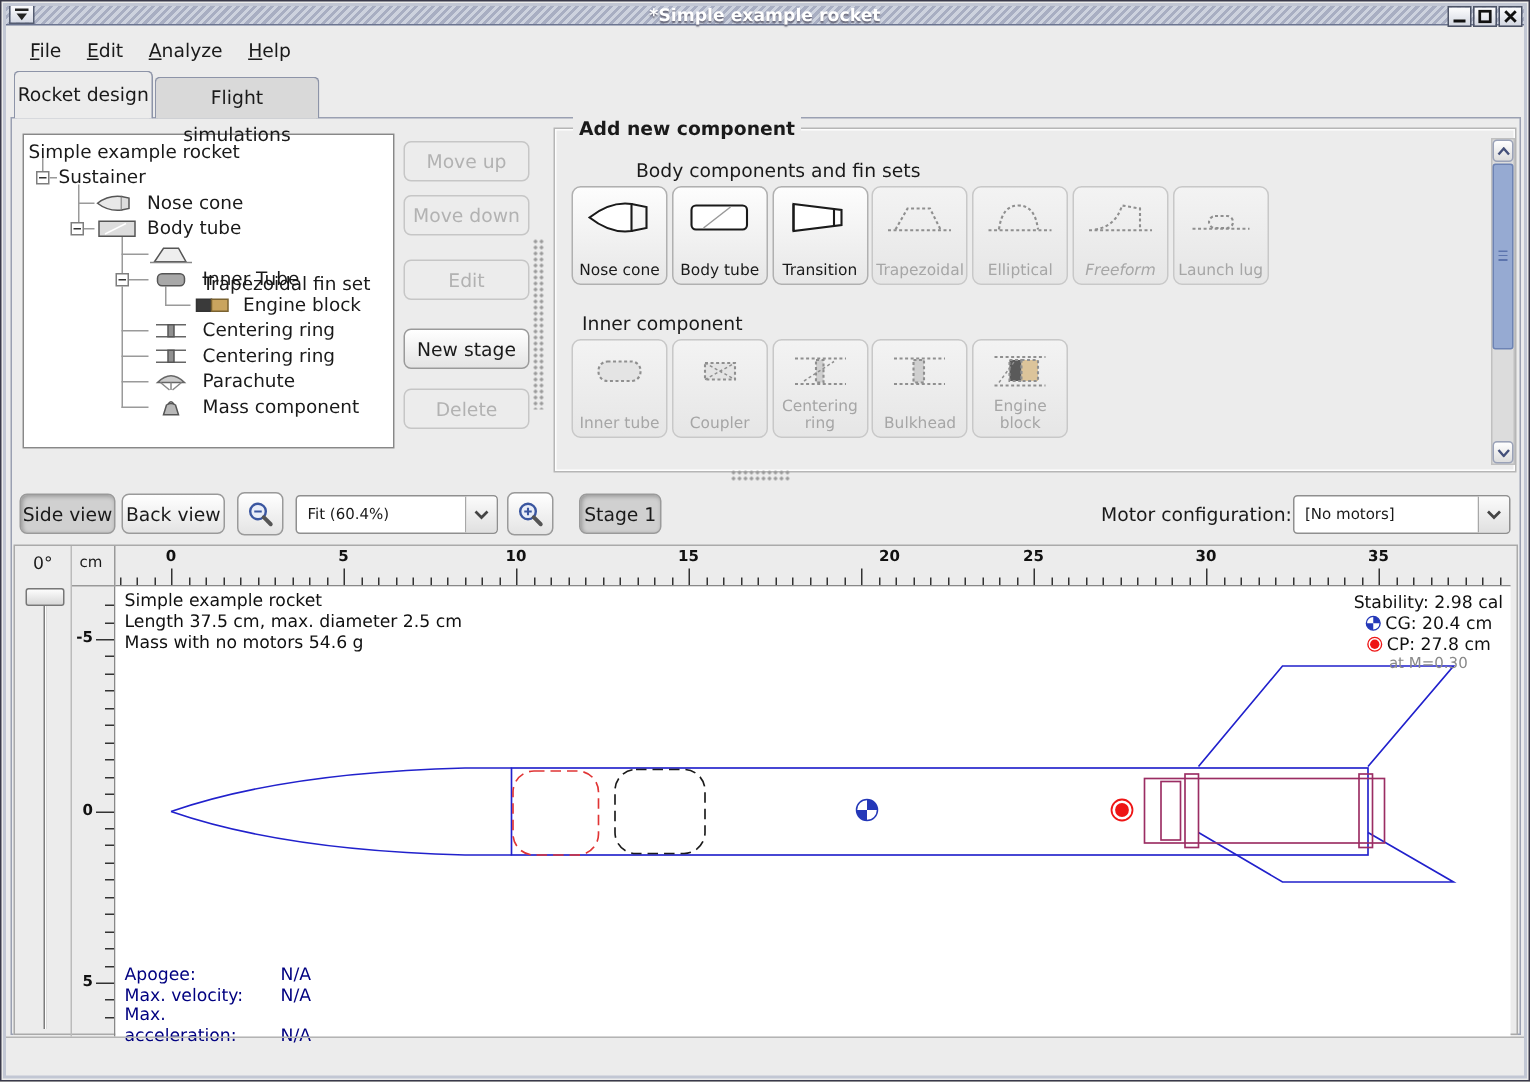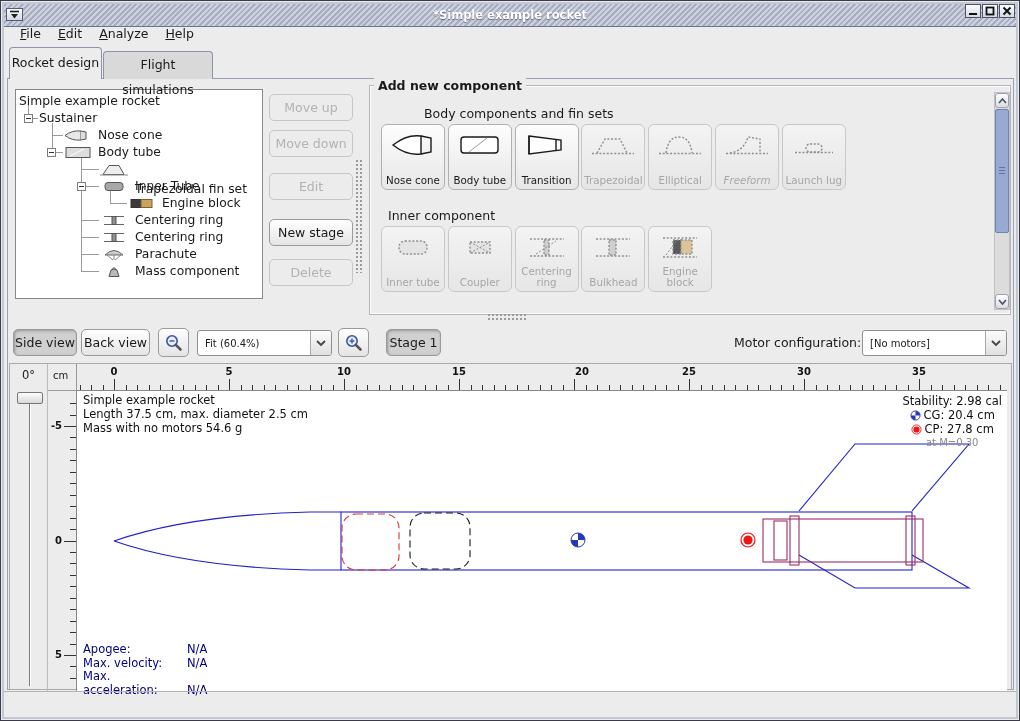--- a/index.html
+++ b/index.html
@@ -4,21 +4,21 @@
 <style>
   html,body{margin:0;padding:0;background:#777;}
   *{box-sizing:border-box;}
   .window{
     position:relative;width:1020px;height:721px;margin:0 auto;
     background:#ececec;border:1px solid #3a3a4a;
     font-family:"DejaVu Sans",sans-serif;color:#1a1a1a;overflow:hidden;
   }
   .frame{position:absolute;inset:1px;border:2px solid #c2c7d4;pointer-events:none;z-index:50;}
   
-  .titlebar{position:absolute;left:2px;top:2px;right:2px;height:24px;
+  .titlebar{position:absolute;left:2px;top:2px;right:2px;height:14px;
     background:repeating-linear-gradient(135deg,#cdd2de 0 2px,#a8aec2 2px 4px);
     border-bottom:1px solid #6b7490;display:flex;align-items:center;z-index:40;}
   .title-text{position:absolute;left:0;right:0;text-align:center;font-size:11.5px;font-weight:bold;color:#fff;text-shadow:0 1px 1px #667;}
   .sysicon{width:17px;height:13px;margin-left:3px;background:linear-gradient(#fbfbfd,#d5d9e4);border:1px solid #555d72;display:flex;align-items:center;justify-content:center;z-index:2;}
   .winbtns{position:absolute;right:2px;top:1px;display:flex;gap:1px;z-index:2;}
   .wbtn{width:16px;height:14px;background:linear-gradient(#fdfdfe,#d4d8e2);border:1px solid #4c5366;display:flex;align-items:center;justify-content:center;}
   
   .menubar{position:absolute;left:3px;top:19px;right:3px;height:26px;display:flex;align-items:center;padding-left:9px;gap:3px;background:#ececec;z-index:30;}
   .menu-item{font-size:12.5px;padding:3px 7px;}
   .menu-item u{text-decoration:underline;}
@@ -37,21 +37,21 @@
   .tl{position:absolute;background:#9a9a9a;}
   
   .btn{background:linear-gradient(#ffffff,#e4e4e4);border:1px solid #9a9a9a;border-radius:5px;
     font-family:"DejaVu Sans",sans-serif;font-size:12.5px;color:#1a1a1a;text-align:center;}
   .btn.disabled{color:#b2b2b2;background:#ececec;border-color:#c6c6c6;}
   .btn.pressed{background:#d0d0d0;box-shadow:inset 1px 1px 3px rgba(0,0,0,.28);}
   .stage-btn{position:absolute;left:0;width:84px;height:27px;line-height:25px;}
   
   .palette{position:absolute;left:368px;top:84px;width:642px;height:230px;z-index:5;
     border:1px solid #b6b6b6;box-shadow:inset 0 0 0 1px #fdfdfd;}
-  .palette-title{position:absolute;left:4px;top:-8px;background:#ececec;padding:0 4px;font-size:12.5px;font-weight:bold;}
+  .palette-title{position:absolute;left:12px;top:-8px;background:#ececec;padding:0 4px;font-size:12.5px;font-weight:bold;}
   .section-label{position:absolute;left:18px;font-size:12.5px;}
   .pbtn{position:absolute;width:64px;height:66px;border:1px solid #b0b0b0;border-radius:6px;
     background:linear-gradient(#fdfdfd,#e7e7e7);display:flex;flex-direction:column;align-items:center;justify-content:flex-end;padding-bottom:3px;}
   .pbtn.disabled{background:linear-gradient(#f3f3f3,#e6e6e6);border-color:#c8c8c8;}
   .pbtn .picon{position:absolute;top:5px;left:50%;transform:translateX(-50%);}
   .pbtn .plabel{font-size:10.3px;line-height:11px;text-align:center;color:#1a1a1a;}
   .pbtn.disabled .plabel{color:#a6a6a6;}
   
   .vscroll{position:absolute;width:16px;background:#dcdcdc;border:1px solid #c0c0c0;}
   .sbtn{position:absolute;left:0;width:14px;height:15px;background:linear-gradient(#fff,#ddd);border:1px solid #9aa2b8;border-radius:3px;display:flex;align-items:center;justify-content:center;}
@@ -468,21 +468,21 @@
         <div class="tick" style="left: 865px; top: 21px; width: 1px; height: 6px;"></div>
         <div class="tick" style="left: 877px; top: 21px; width: 1px; height: 6px;"></div>
         <div class="tick" style="left: 888px; top: 21px; width: 1px; height: 6px;"></div>
         <div class="tick" style="left: 900px; top: 21px; width: 1px; height: 6px;"></div>
         <div class="tick" style="left: 911px; top: 21px; width: 1px; height: 6px;"></div>
         <div class="tick" style="left: 923px; top: 21px; width: 1px; height: 6px;"></div>
         <div class="rlabel" style="left: 37px; top: 2px; transform: translateX(-50%);">0</div>
         <div class="rlabel" style="left: 152px; top: 2px; transform: translateX(-50%);">5</div>
         <div class="rlabel" style="left: 267px; top: 2px; transform: translateX(-50%);">10</div>
         <div class="rlabel" style="left: 382px; top: 2px; transform: translateX(-50%);">15</div>
-        <div class="rlabel" style="left: 505px; top: 2px; transform: translateX(-50%);">20</div>
+        <div class="rlabel" style="left: 516px; top: 2px; transform: translateX(-50%);">20</div>
         <div class="rlabel" style="left: 612px; top: 2px; transform: translateX(-50%);">25</div>
         <div class="rlabel" style="left: 727px; top: 2px; transform: translateX(-50%);">30</div>
         <div class="rlabel" style="left: 842px; top: 2px; transform: translateX(-50%);">35</div>
       </div>
     <div class="vruler" id="vruler">
         <div class="tick" style="right: 0px; top: 12px; height: 1px; width: 6px;"></div>
         <div class="tick" style="right: 0px; top: 24px; height: 1px; width: 6px;"></div>
         <div class="tick" style="right: 0px; top: 35px; height: 1px; width: 12px;"></div>
         <div class="tick" style="right: 0px; top: 46px; height: 1px; width: 6px;"></div>
         <div class="tick" style="right: 0px; top: 58px; height: 1px; width: 6px;"></div>

